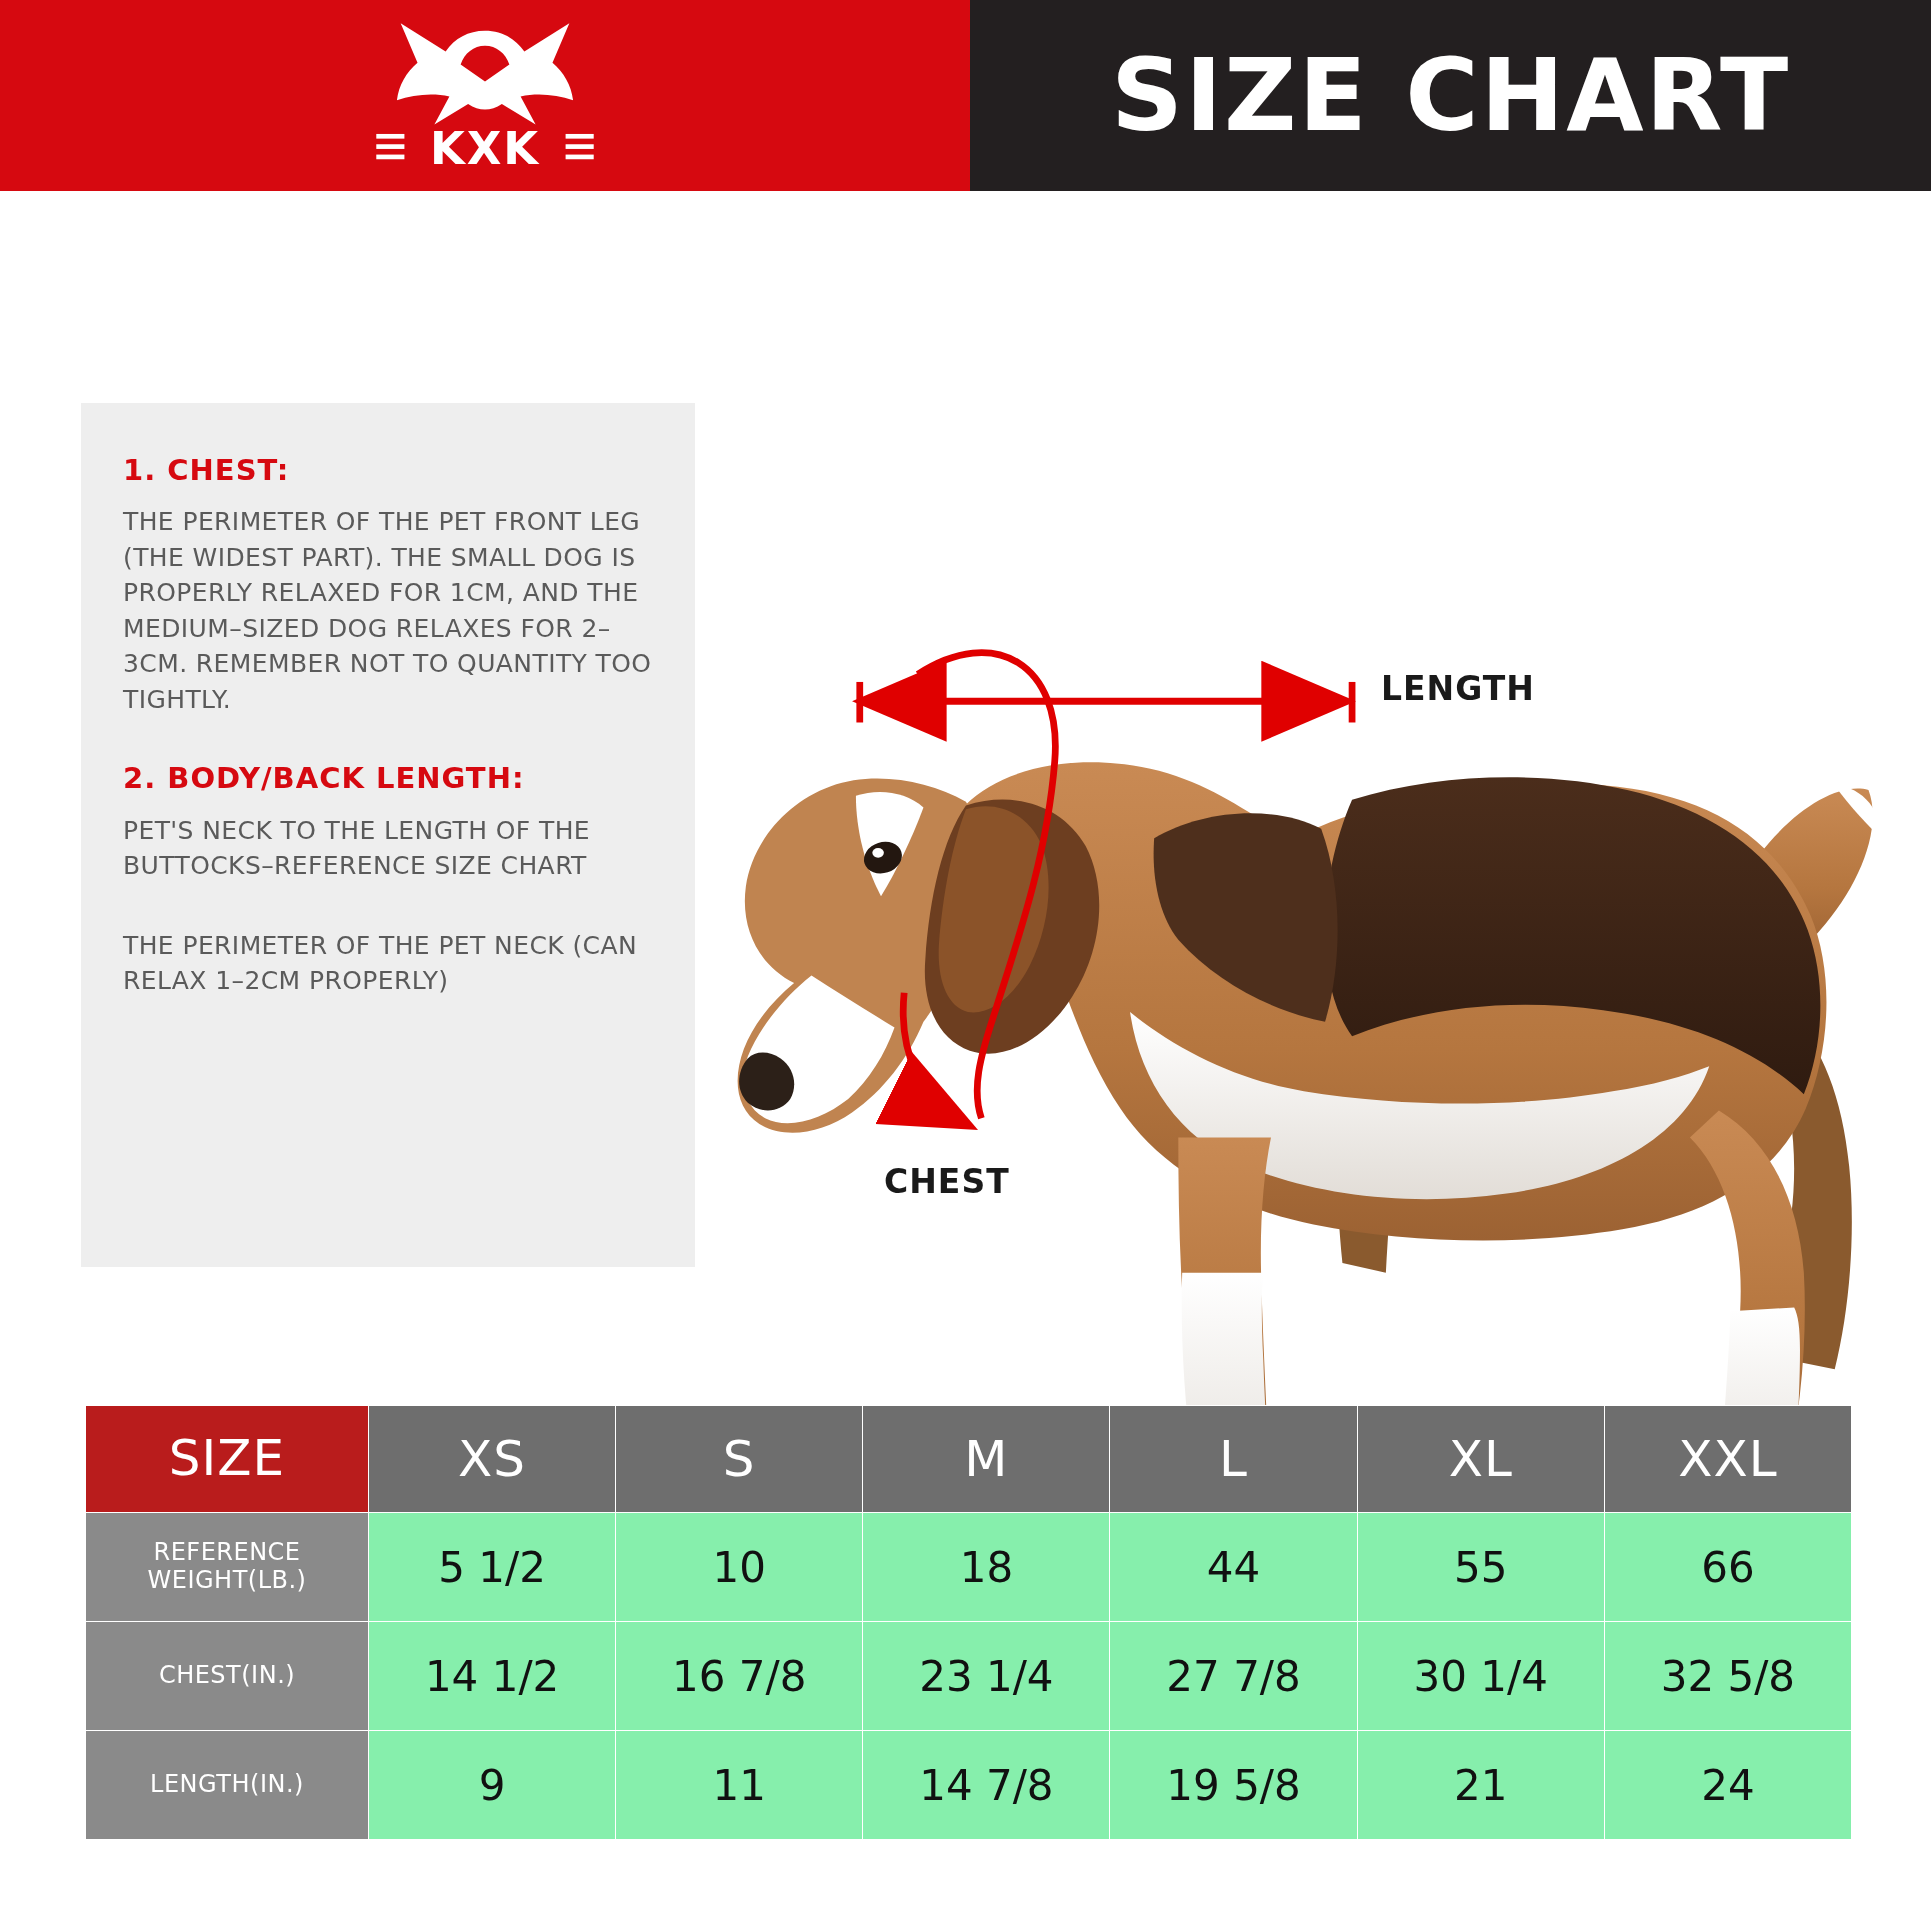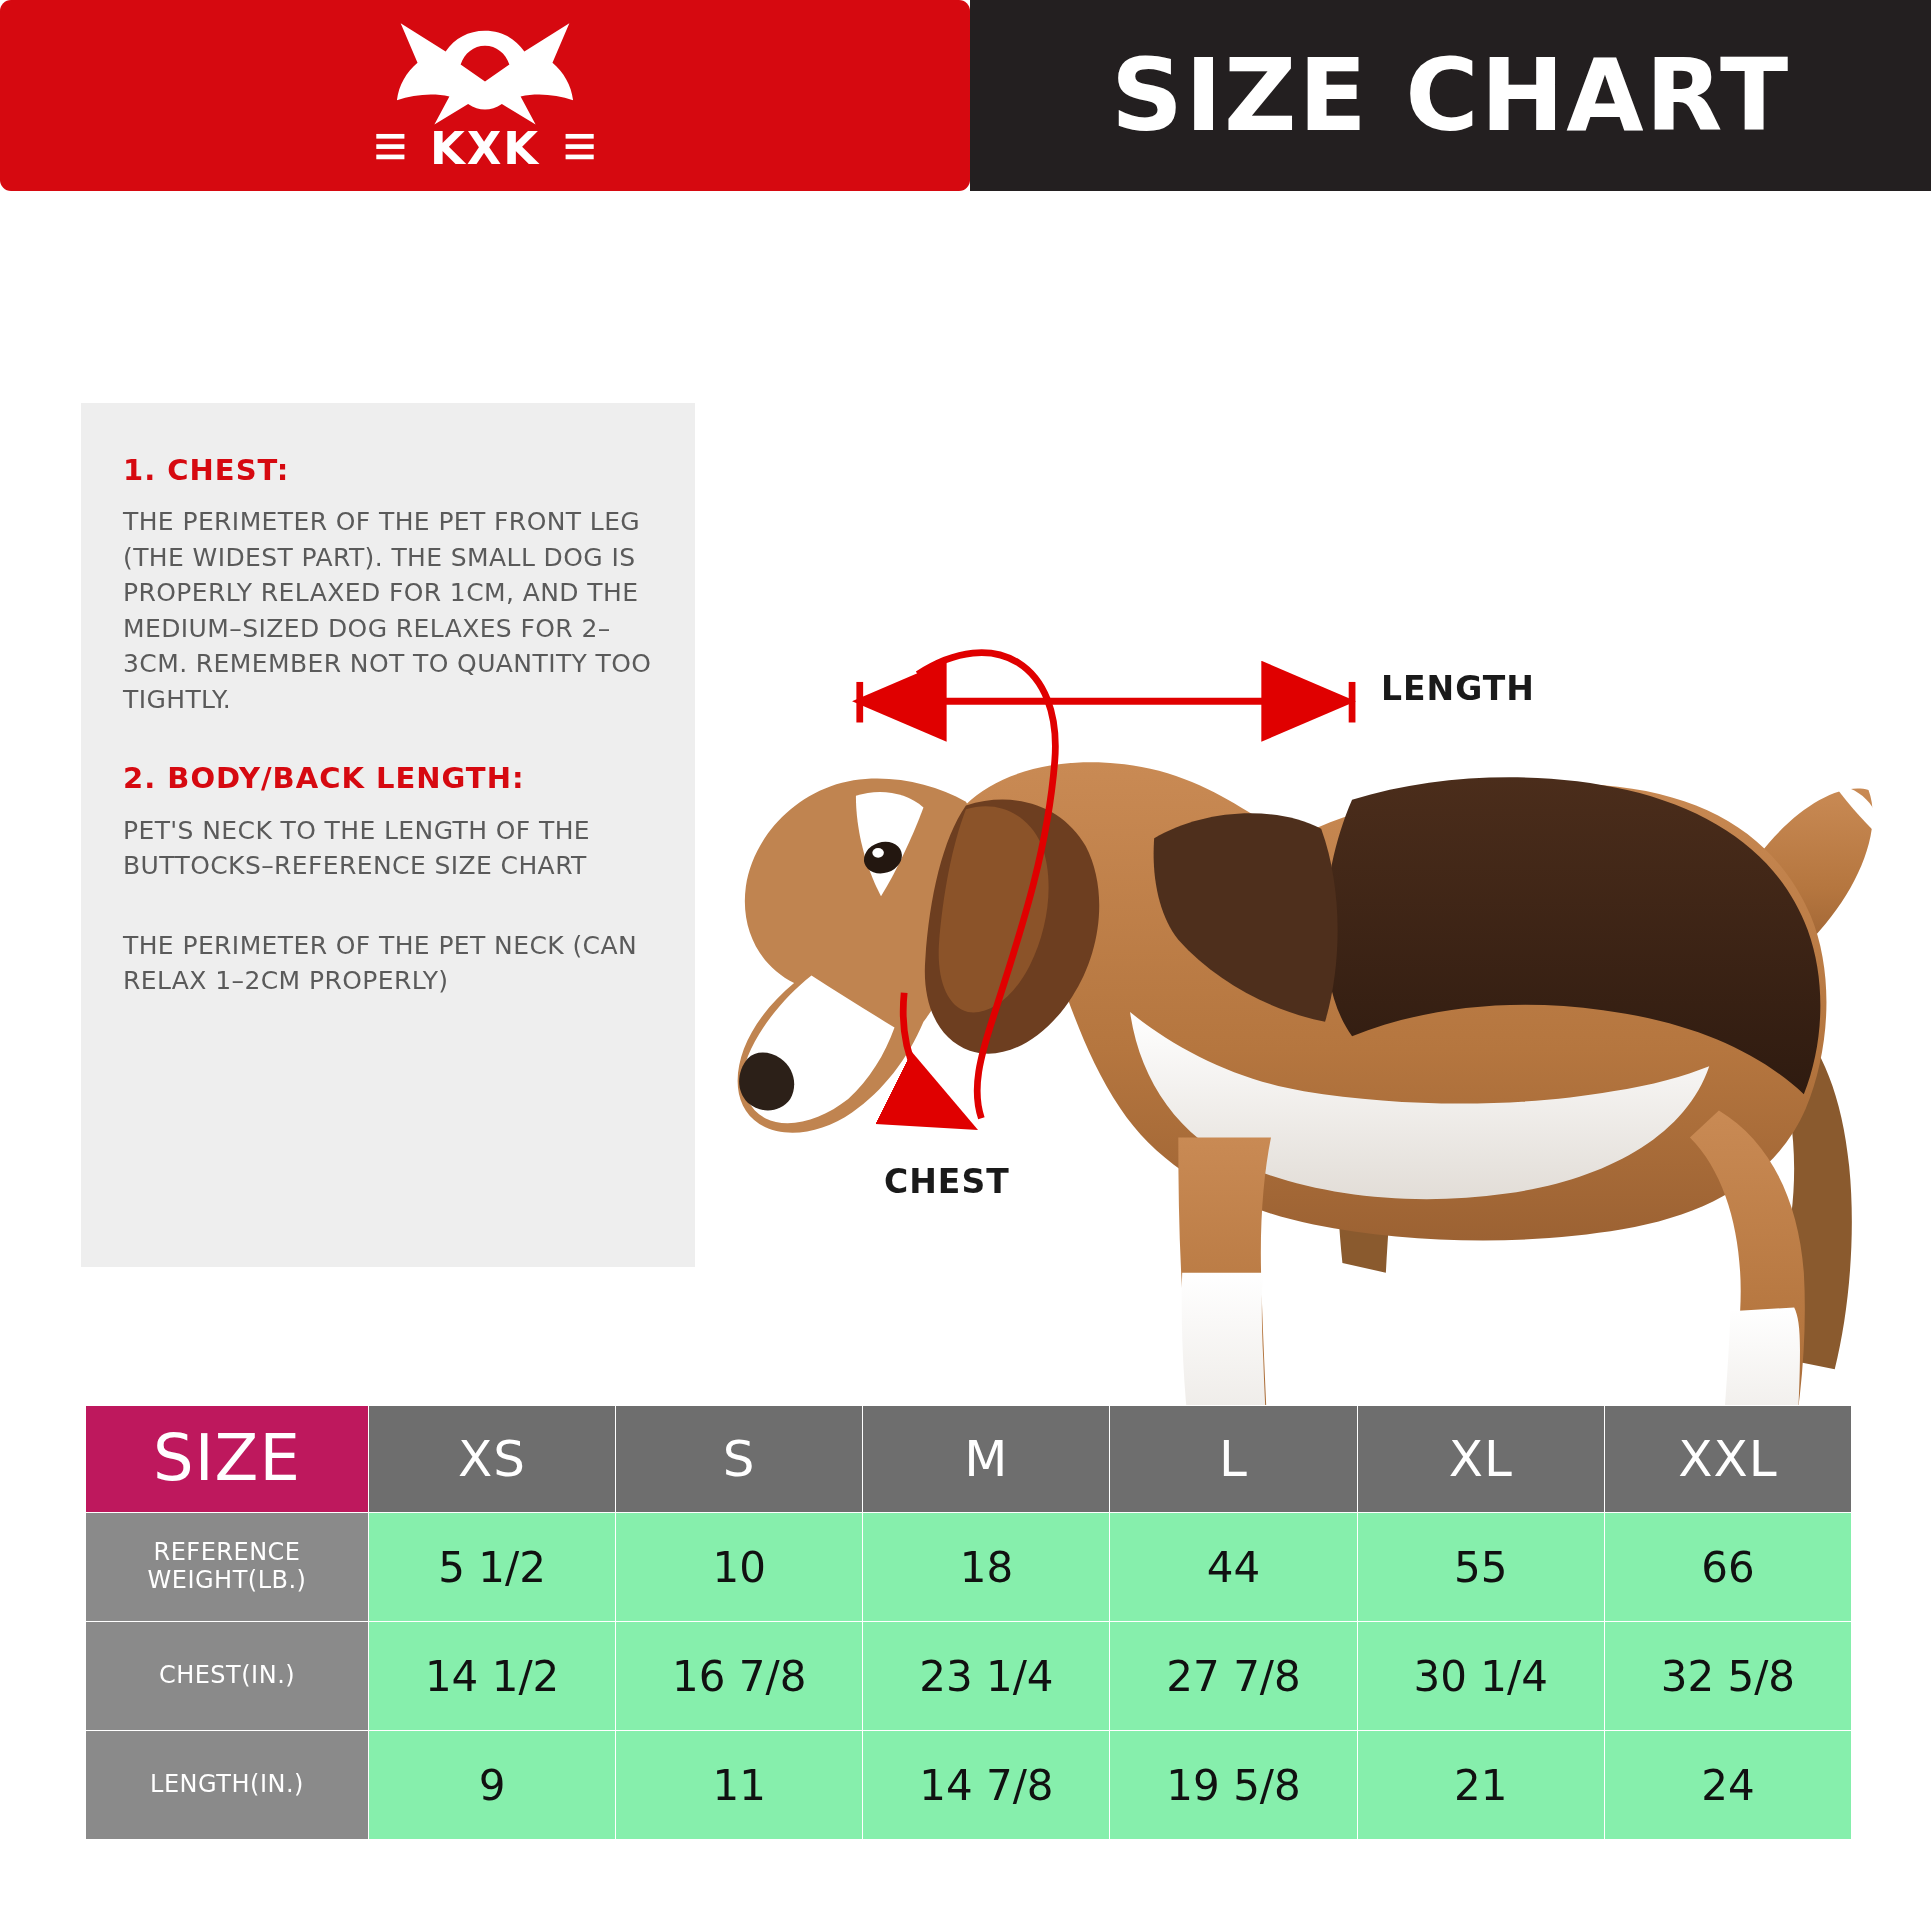--- a/index.html
+++ b/index.html
@@ -22,21 +22,20 @@
     height: 191px;
   }
   .header-left {
     background: #d60910;
     width: 970px;
     height: 191px;
     position: relative;
     display: flex;
     align-items: center;
     justify-content: center;
-    border-radius: 11px;
   }
   .logo {
     width: 290px;
     height: 164px;
     position: relative;
     display: flex;
     flex-direction: column;
     align-items: center;
     justify-content: flex-start;
   }
@@ -148,21 +147,21 @@
     letter-spacing: 0.5px;
     width: 280px;
   }
   .data-cell {
     background: #86efac;
     color: #111111;
     font-size: 42px;
     height: 106px;
     border: 1.9px solid #9a9a9a;
   }
-  .head-row th.row-label { background: #be185d; font-size: 64px; }
+  .head-row th.row-label { background: #b91c1c; font-size: 50px; }
 </style>
 </head>
 <body>
 
 <div class="header">
   <div class="header-left">
     <div class="logo">
       <svg width="290" height="169" viewBox="0 0 300 175">
         <g fill="#ffffff">
 

